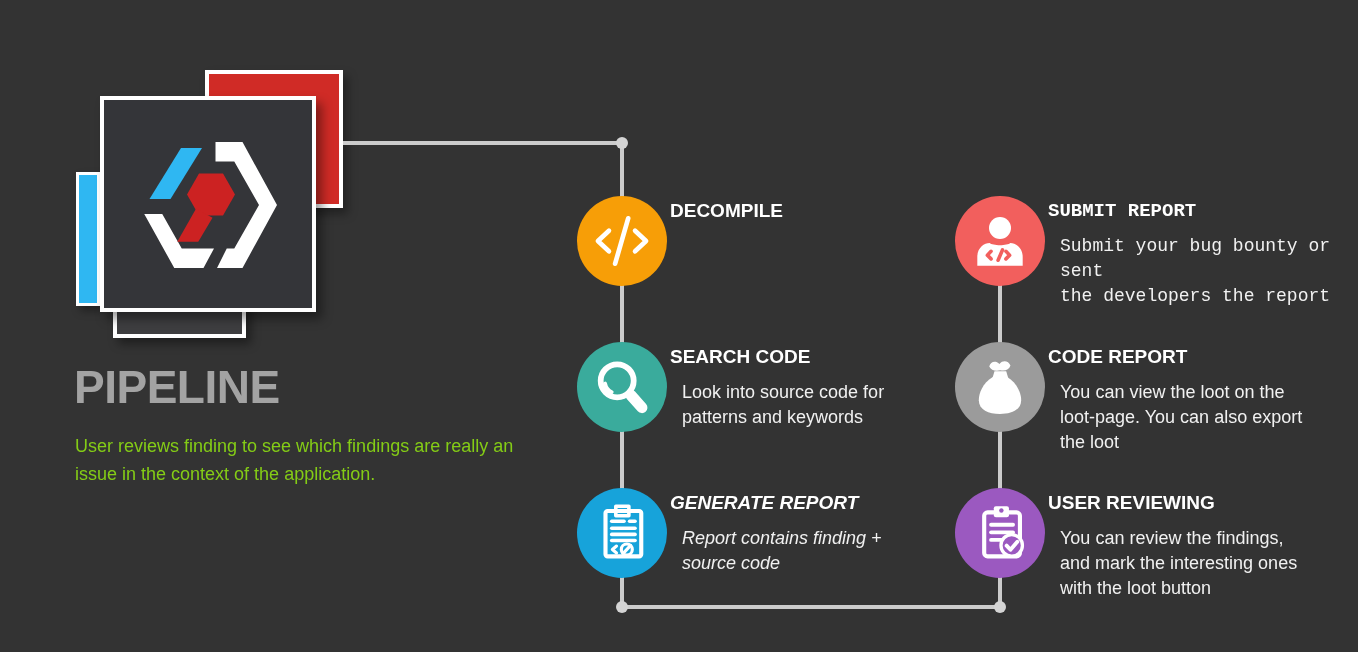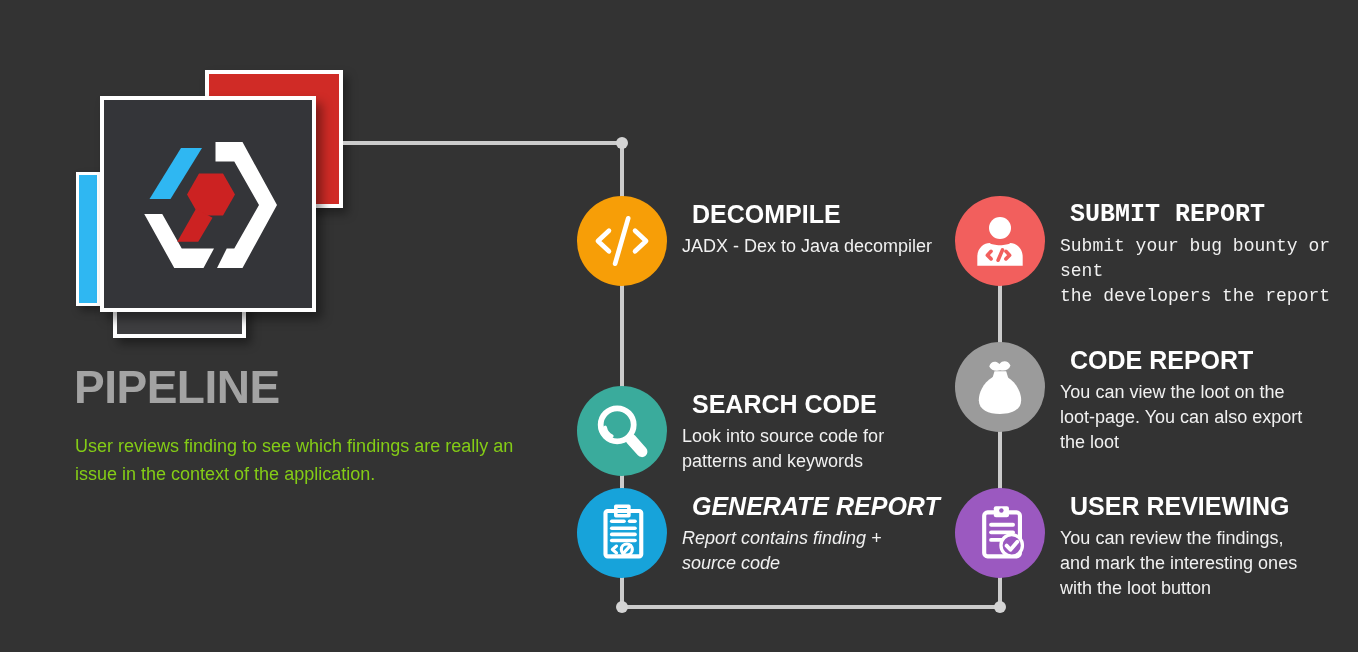--- a/index.html
+++ b/index.html
@@ -52,28 +52,28 @@
     color:#84cc16;font-size:18px;line-height:28px;white-space:pre-line;z-index:5;
   }
   
   .step{position:absolute;width:400px;height:150px;z-index:5;}
   .step-circle{
     position:absolute;left:0;top:0;width:90px;height:90px;border-radius:50%;
     display:flex;align-items:center;justify-content:center;
   }
   .step-circle svg{width:66px;height:66px;display:block;}
   .step-title{
-    position:absolute;left:115px;top:4px;
-    color:#fff;font-size:25px;font-weight:bold;white-space:nowrap;
+    position:absolute;left:93px;top:4px;
+    color:#fff;font-size:19px;font-weight:bold;white-space:nowrap;
   }
   .step-desc{
     position:absolute;left:105px;top:38px;
     color:#f1f1f1;font-size:18px;line-height:25px;white-space:pre-line;
   }
-  .pos-l1{left:577px;top:196px;} .pos-l2{left:577px;top:342px;margin-top:44px;} .pos-l3{left:577px;top:488px;font-style:italic;}
+  .pos-l1{left:577px;top:196px;} .pos-l2{left:577px;top:342px;} .pos-l3{left:577px;top:488px;font-style:italic;}
   .pos-r1{left:955px;top:196px;font-family:Liberation Mono, monospace;} .pos-r2{left:955px;top:342px;} .pos-r3{left:955px;top:488px;}
   .ic{stroke:#fff;fill:none;stroke-linecap:round;stroke-linejoin:round;}
 </style>
 </head>
 <body>
 
 <div class="canvas">
 
   <div class="logo-red-square"></div>
   <div class="logo-blue-bar"></div>
@@ -103,21 +103,20 @@
     <div class="step-circle" style="background-color: rgb(247, 158, 7); color: rgb(247, 158, 7);">
       <span>
         <svg viewBox="0 0 48 48" class="ic" stroke-width="3.4">
           <line x1="28.5" y1="7.5" x2="19" y2="40.5"></line>
           <polyline points="14.5,16.5 6.5,24 14.5,31.5"></polyline>
           <polyline points="33.5,16.5 41.5,24 33.5,31.5"></polyline>
         </svg>
       </span>
     </div>
     <div class="step-title">DECOMPILE</div>
-    <div class="step-desc">JADX - Dex to Java decompiler</div>
   </div>
 
   <div class="step pos-l2">
     <div class="step-circle" style="background-color: rgb(58, 171, 156); color: rgb(58, 171, 156);">
       <span>
         <svg viewBox="0 0 48 48" class="ic">
           <circle cx="20.5" cy="19.5" r="12" stroke-width="4.2"></circle>
           <path d="M 11.7,21.5 A 9,9 0 0 0 16.5,27.8" stroke-width="2.8"></path>
           <line x1="30.5" y1="30" x2="38.5" y2="39" stroke-width="8"></line>
         </svg>

